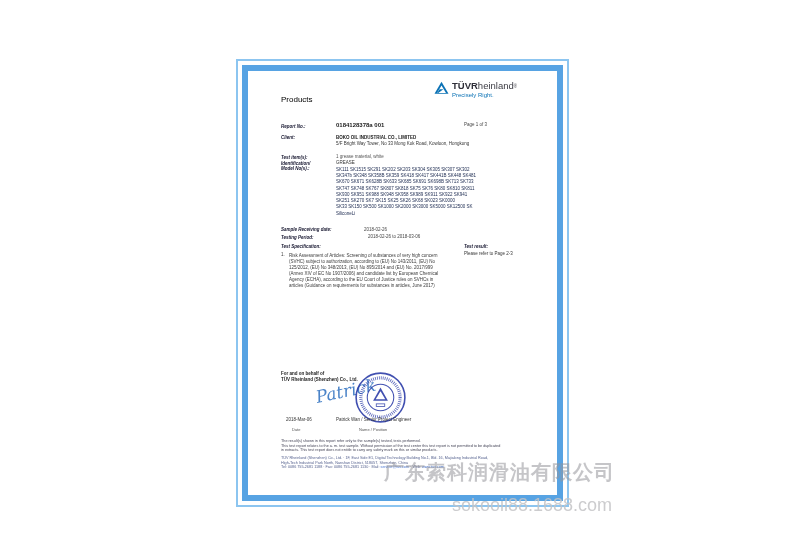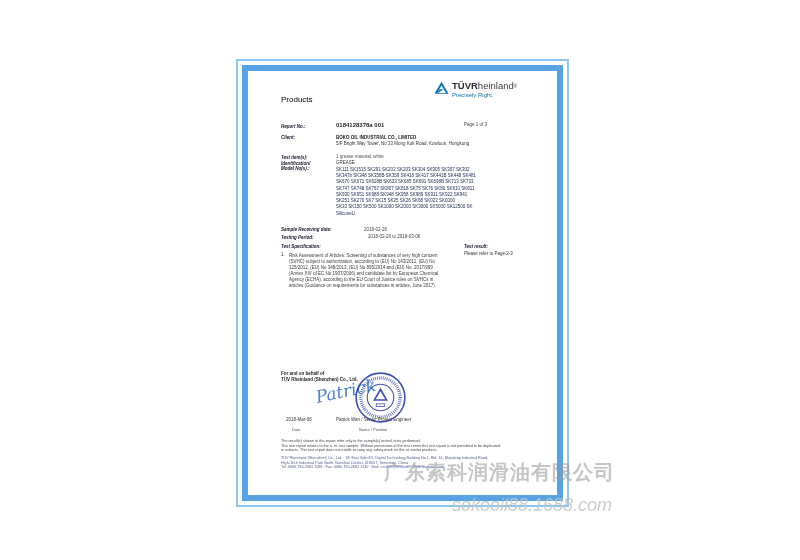--- a/index.html
+++ b/index.html
@@ -39,21 +39,21 @@
   .stamp{position:absolute;left:212px;top:600px;width:106px;height:106px;opacity:.9;}
 
   .foot{font-size:7.5px;line-height:9.5px;color:#3f3f52;}
   .addr{font-size:7.5px;line-height:9.5px;color:#56628f;}
   .lnk{color:#3f6fd0;}
 
   
   .wm-cn{position:absolute;left:384px;top:459px;font-size:20px;font-weight:bold;
     letter-spacing:1px;color:rgba(150,150,155,0.55);white-space:nowrap;z-index:5;}
   .wm-url{position:absolute;left:452px;top:495px;font-size:18px;
-    color:rgba(195,195,198,0.85);white-space:nowrap;z-index:5;font-style:italic;}
+    color:rgba(195,195,198,0.85);white-space:nowrap;z-index:5;}
 </style>
 </head>
 <body>
 
 <div class="stage">
 
   <div class="cert-outer">
     <div class="cert-inner">
       <div class="cert-content">
 

